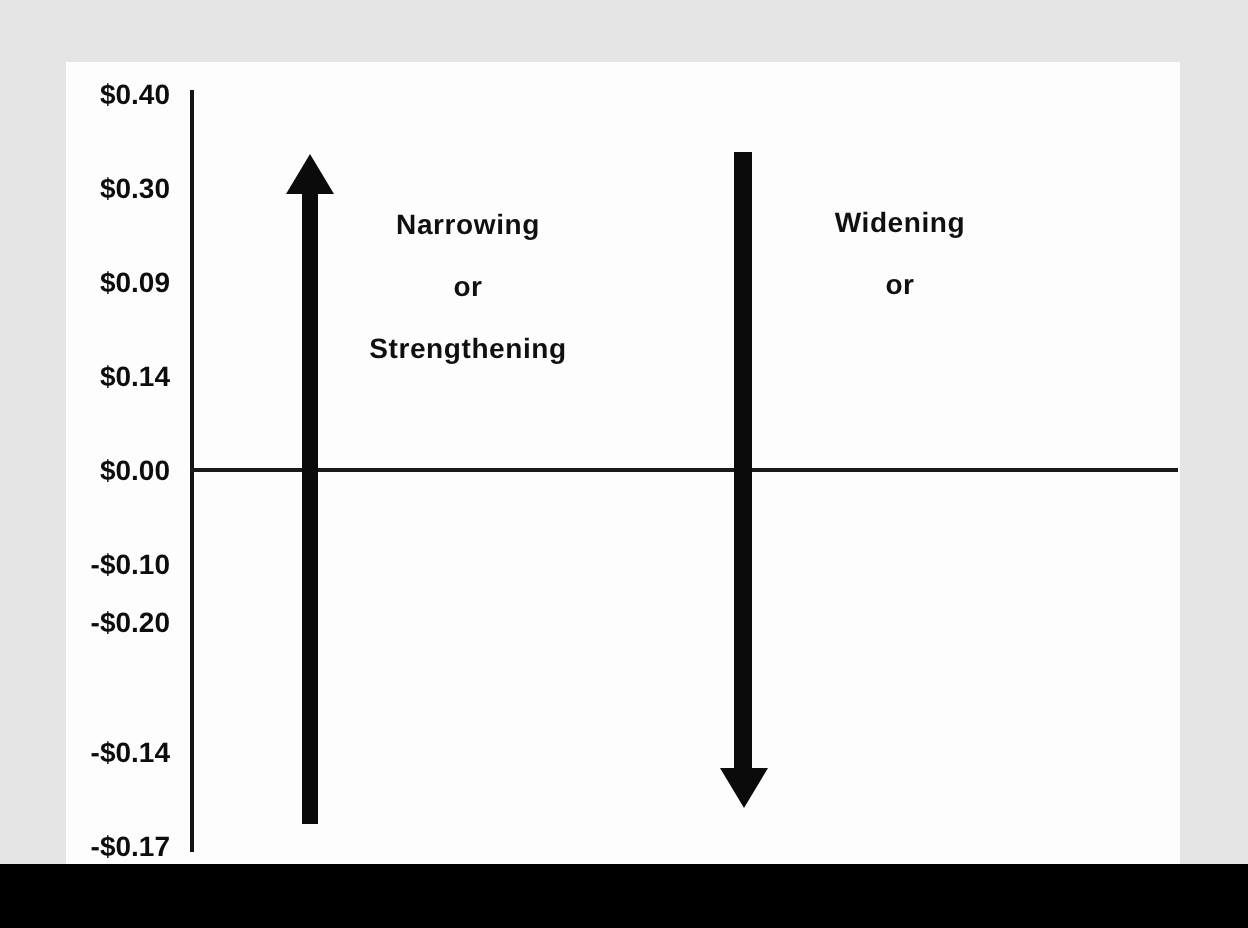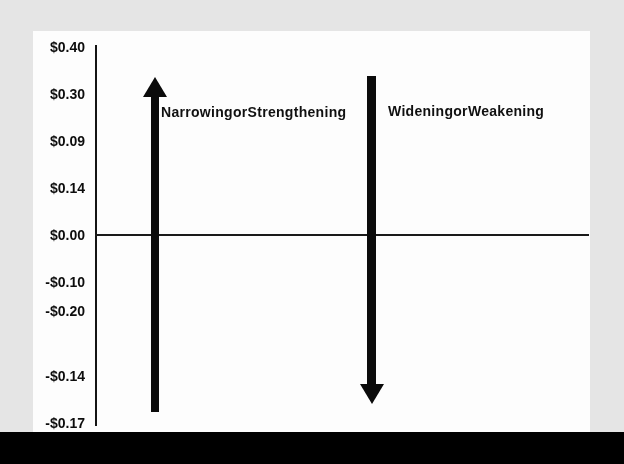--- a/index.html
+++ b/index.html
@@ -93,31 +93,31 @@
   .shaft {
     width: 8px;
     flex: 1;
     background: #0b0b0b;
   }
   .arrow-down .shaft { width: 9px; }
   
   .label-block {
     position: absolute;
     display: flex;
-    flex-direction: row;
+    flex-direction: column;
     row-gap: 15px;
     text-align: center;
   }
   .label-block.left {
     left: 128px;
     top: 73px;
     width: 146px;
   }
   .label-block.right {
-    left: 355px;
+    left: 342px;
     top: 72px;
     width: 150px;
     text-align: center;
   }
   .label-line {
     font-size: 14px;
     font-weight: bold;
     color: #101010;
     line-height: 16px;
     letter-spacing: 0.3px;
@@ -156,17 +156,16 @@
     </div>
 
     <div class="arrow arrow-down">
       <div class="shaft"></div>
       <div class="arrowhead-down"></div>
     </div>
 
     <div class="label-block right">
       <span class="label-line">Widening</span>
       <span class="label-line">or</span>
-      <span class="label-line">Weakening</span>
     </div>
 
   </div>
 </div>
 
 </body></html>

